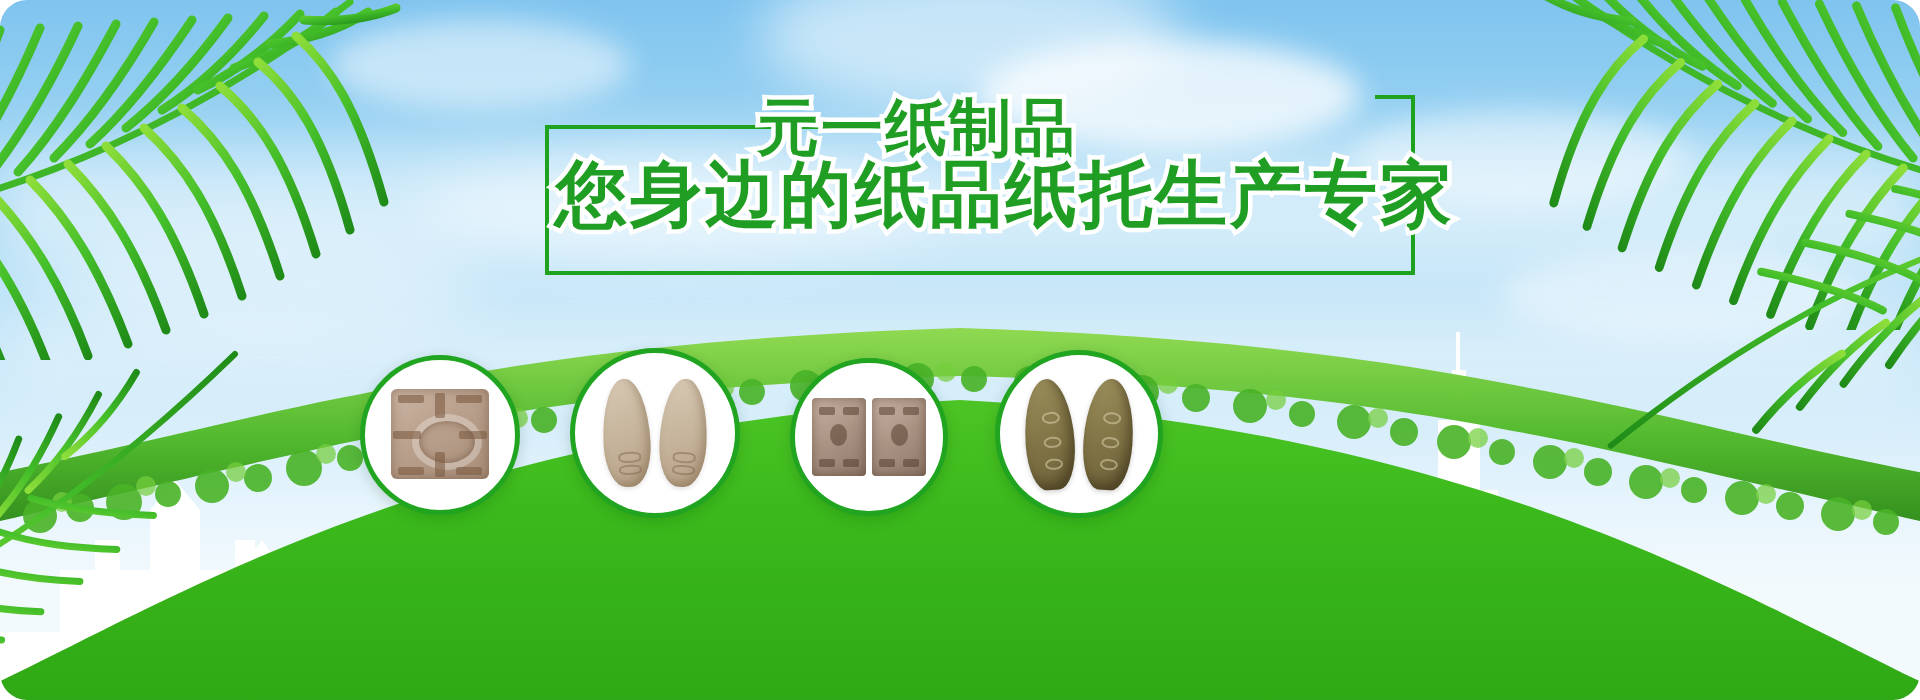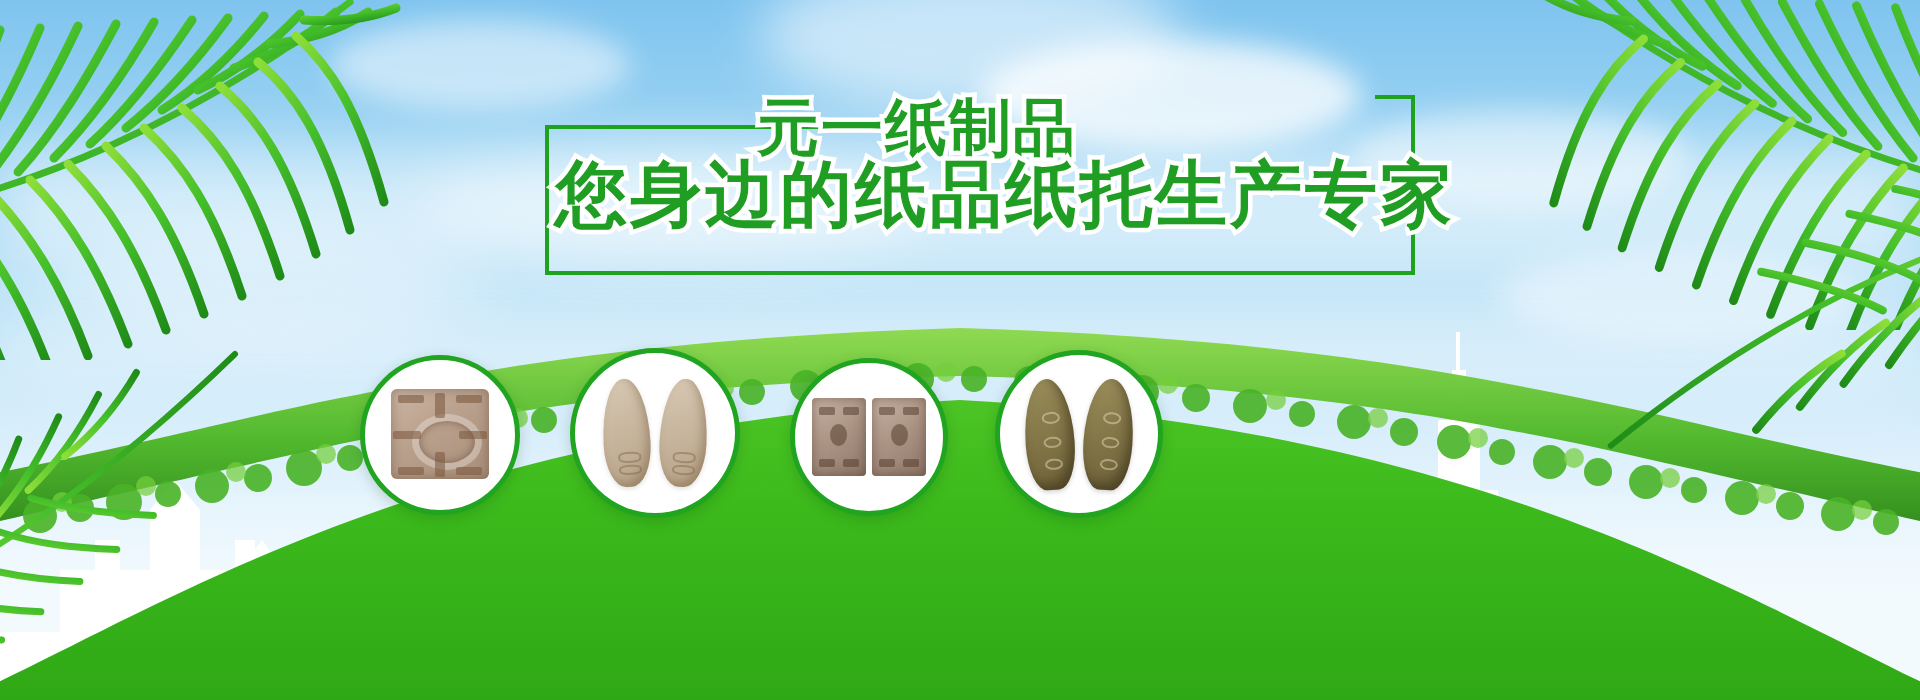--- a/index.html
+++ b/index.html
@@ -3,20 +3,21 @@
 <meta charset="utf-8">
 <style>
   html,body{margin:0;padding:0;background:#fff;}
   body{font-family:"Liberation Sans","DejaVu Sans",sans-serif;}
 
   .banner{
     position:relative;
     width:1920px;height:700px;
     overflow:hidden;
     background:linear-gradient(to bottom,#7fc4ef 0%,#9fd5f3 22%,#bce2f7 45%,#d8eefb 62%,#eaf6fd 75%,#f3fafd 85%);
+    border-radius:27px;
   }
 
   
   .cloud{position:absolute;background:#ffffff;border-radius:50%;filter:blur(14px);opacity:.75;}
   .cloud2{position:absolute;background:#ffffff;border-radius:50%;filter:blur(26px);opacity:.55;}
   .haze{position:absolute;left:0;right:0;background:#ffffff;filter:blur(30px);opacity:.5;}
 
   
   .skyline{position:absolute;left:0;bottom:0;width:1920px;height:460px;}
 

